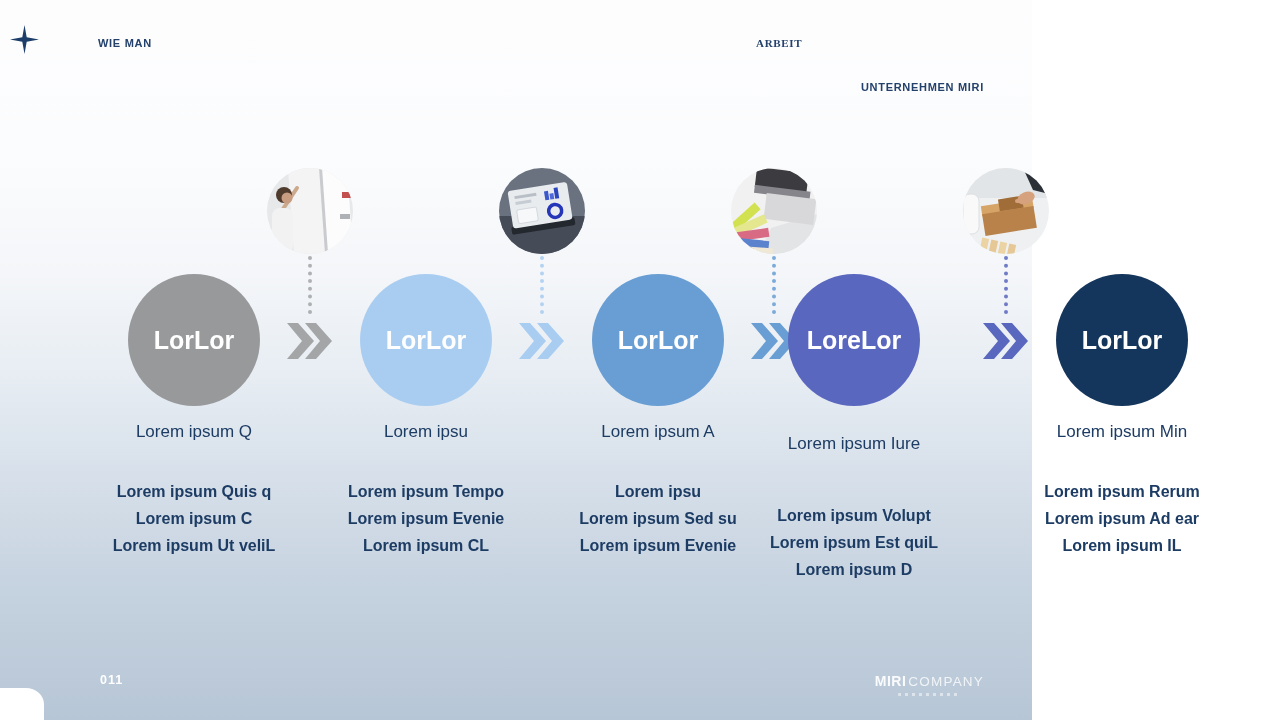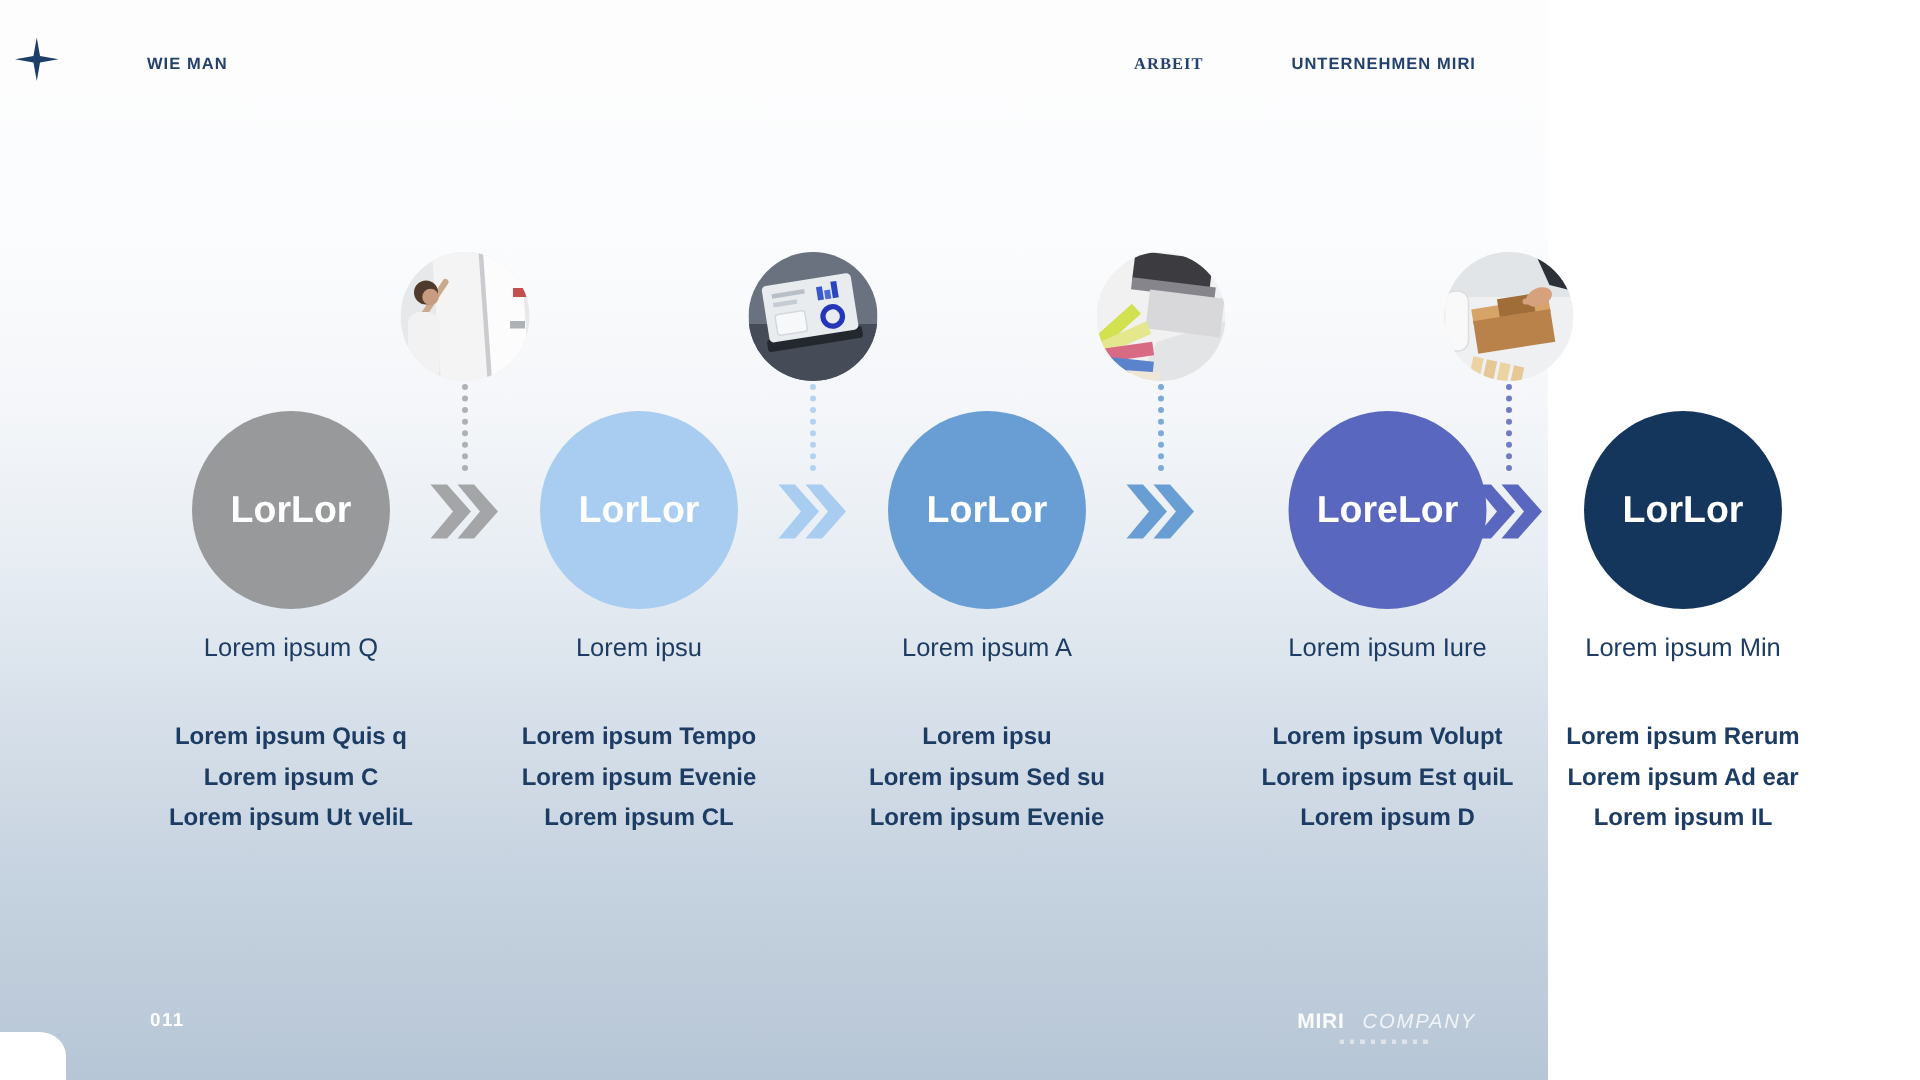--- a/index.html
+++ b/index.html
@@ -16,29 +16,29 @@
     border-top-right-radius:18px 16px;
   }
   
   .sparkle{position:absolute;left:10px;top:25px;width:29px;height:29px;}
   .hdr{
     position:absolute;top:37px;font-size:11px;font-weight:700;letter-spacing:.7px;
     color:#24416c;white-space:nowrap;
   }
   .hdr-left{left:98px;}
   .hdr-center{left:756px;width:110px;text-align:left;font-family:Liberation Serif, serif;}
-  .hdr-right{right:48px;text-align:left;}
+  .hdr-right{right:48px;text-align:left;margin-top:44px;}
   .title{
     position:absolute;left:97px;top:74px;margin:0;
     font-family:"Liberation Serif","DejaVu Serif",serif;
     font-size:34px;font-weight:600;color:#1d3e69;letter-spacing:.2px;
   }
   
   .step{position:absolute;top:274px;width:220px;display:flex;flex-direction:column;align-items:center;}
-  .step-1{left:84px;}.step-2{left:316px;}.step-3{left:548px;}.step-4{left:815px;}.step-5{left:1012px;}
+  .step-1{left:84px;}.step-2{left:316px;}.step-3{left:548px;}.step-4{left:744px;gap:12px;}.step-5{left:1012px;}
   .circle{
     width:132px;height:132px;border-radius:50%;
     display:flex;flex-direction:row;align-items:center;justify-content:center;
     color:#ffffff;font-size:25px;font-weight:700;line-height:32px;text-align:center;
   }
   .step-label{margin-top:16px;font-size:17px;font-weight:400;color:#1d3c64;white-space:nowrap;}
   .step-desc{margin-top:36px;text-align:center;font-size:16px;font-weight:700;line-height:27px;color:#1d3c64;white-space:nowrap;}
   
   .connector{position:absolute;top:168px;width:86px;height:200px;}
   .conn-1{left:267px;}.conn-2{left:499px;}.conn-3{left:731px;}.conn-4{left:963px;}
@@ -49,21 +49,21 @@
   }
   .chevrons{position:absolute;left:19px;top:152px;width:48px;height:42px;}
   
   .page-number{
     position:absolute;left:100px;top:673px;color:#ffffff;
     font-size:12.5px;font-weight:600;letter-spacing:1px;
   }
   .logo{position:absolute;right:48px;bottom:24px;text-align:center;color:rgba(255,255,255,.93);}
   .logo-row{white-space:nowrap;}
   .logo-miri{font-weight:800;font-size:14px;letter-spacing:.5px;}
-  .logo-company{font-style:italic;font-weight:300;font-size:13.5px;letter-spacing:1.2px;opacity:.85;margin-left:12px;}
+  .logo-company{font-weight:300;font-size:13.5px;letter-spacing:1.2px;opacity:.85;margin-left:2px;}
   .logo-subline{
     margin:3px auto 0;height:3px;width:62px;border-radius:1px;
     background:repeating-linear-gradient(90deg,rgba(255,255,255,.5) 0 3px,transparent 3px 7px);
   }
 </style>
 </head>
 <body>
 
 <div class="slide">
 

